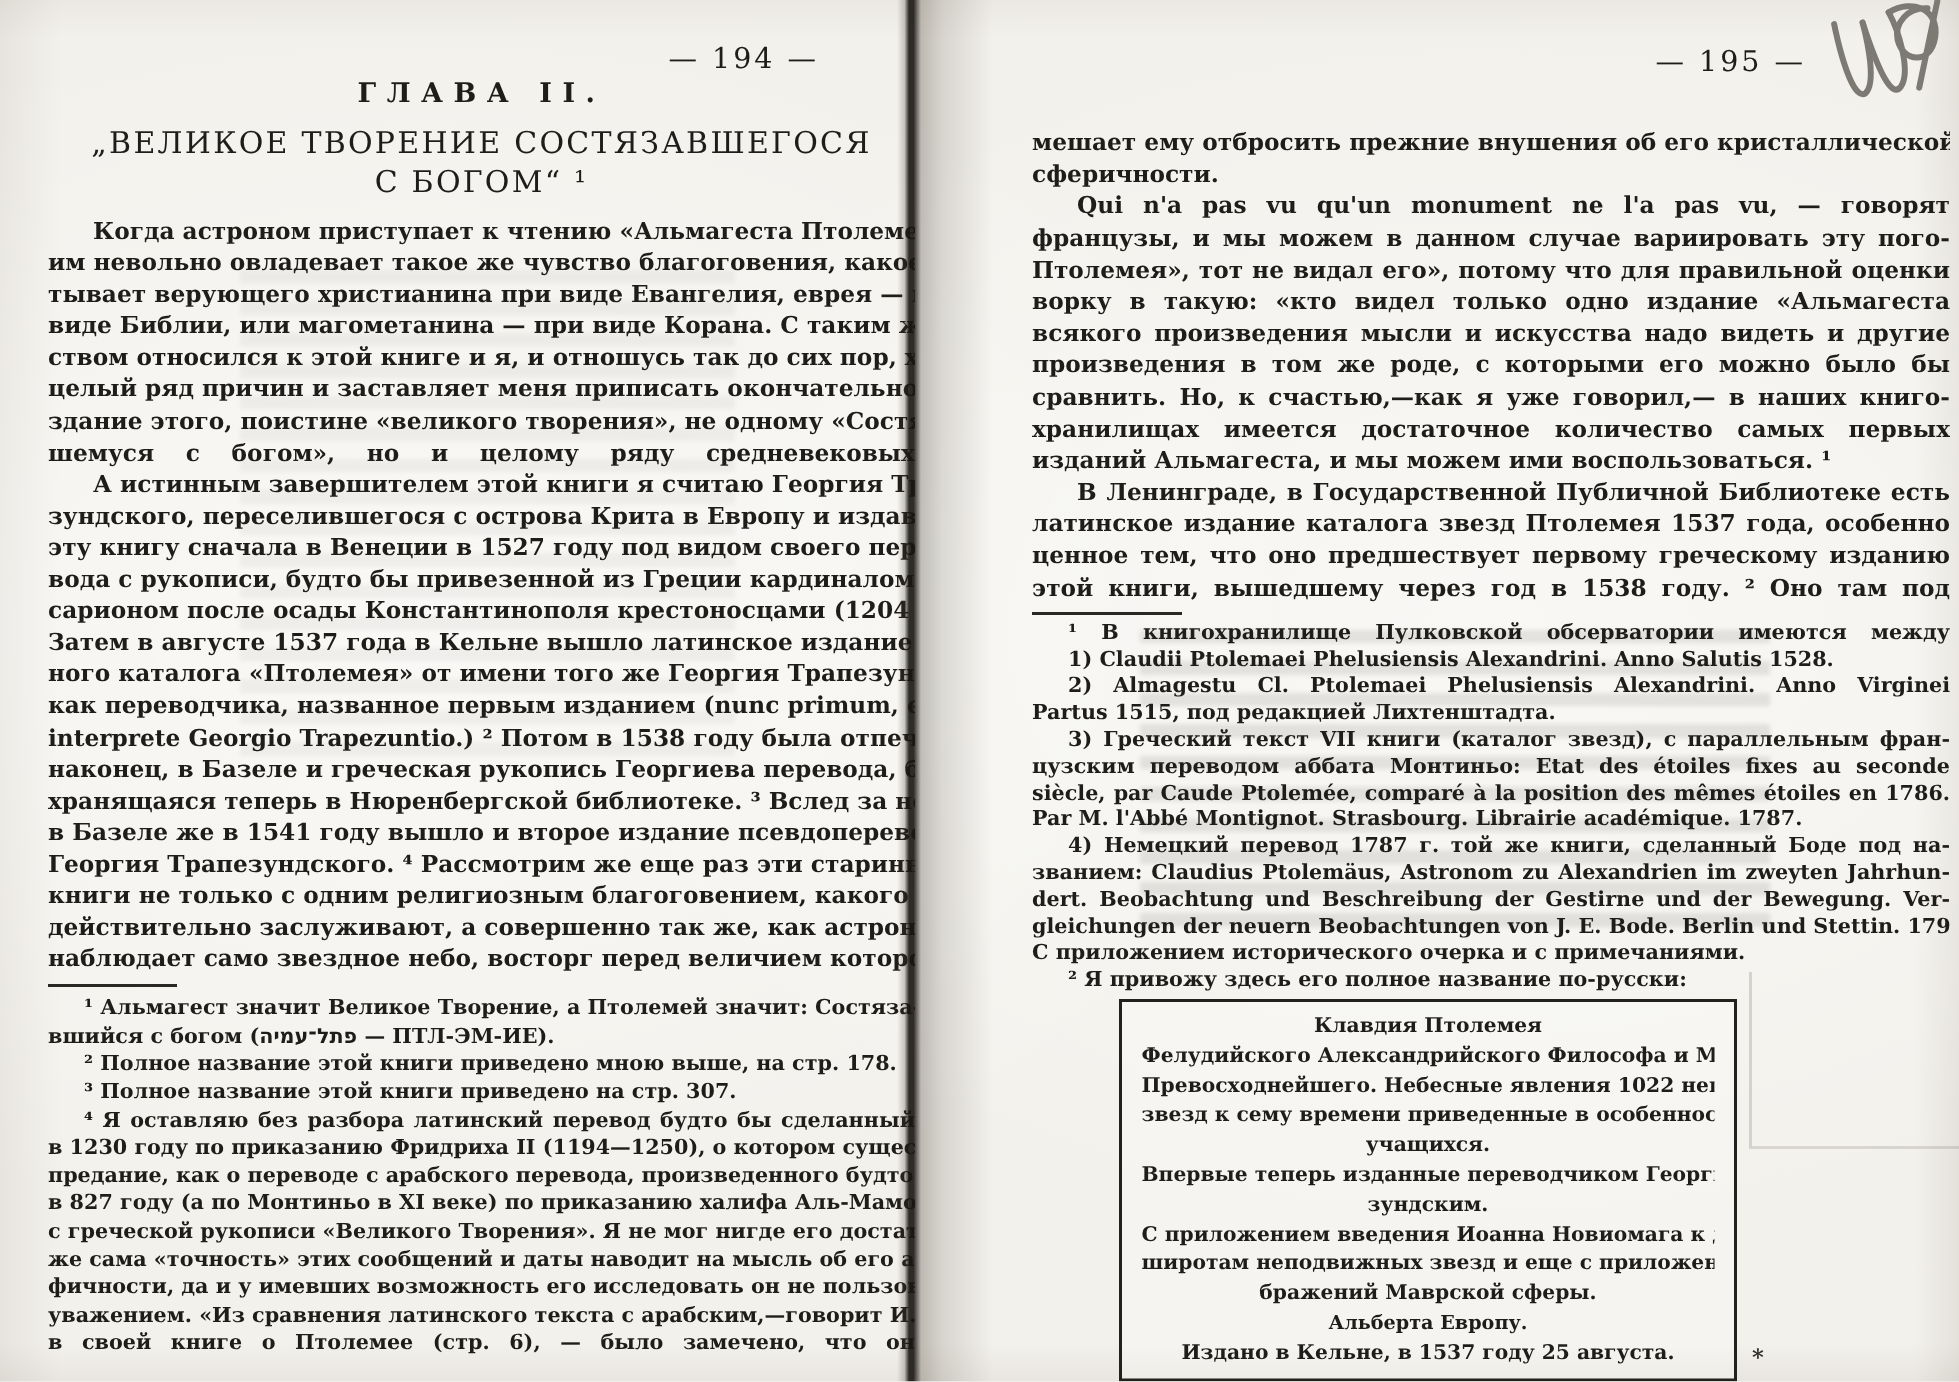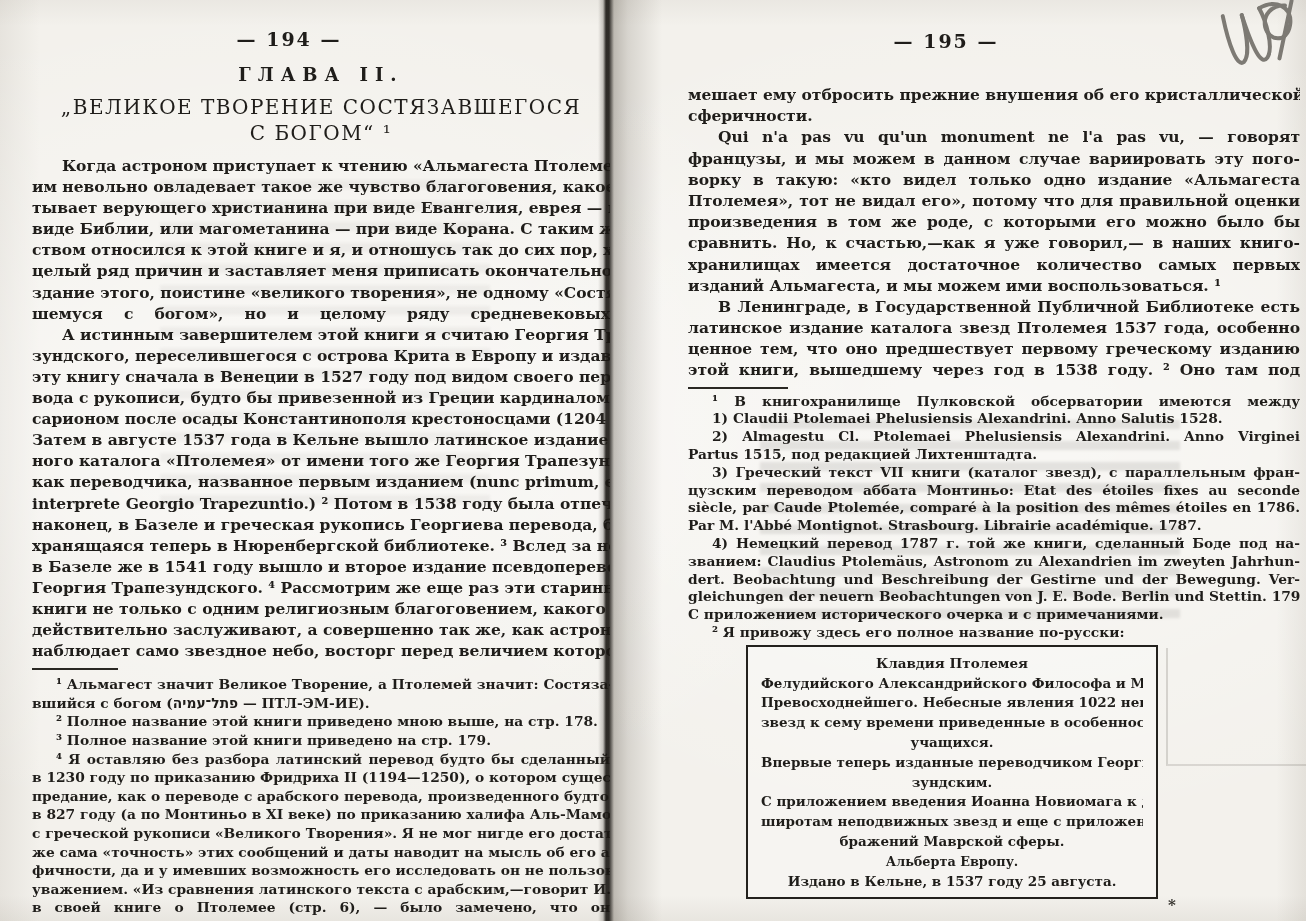--- a/index.html
+++ b/index.html
@@ -28,25 +28,25 @@
   }
   .bleed{position:absolute;pointer-events:none;filter:blur(1.5px);opacity:.13;
     background:repeating-linear-gradient(to bottom, rgba(60,55,50,.85) 0 9px, rgba(60,55,50,0) 9px 21px);}
   .bleed-box{position:absolute;pointer-events:none;border-left:2px solid rgba(80,75,68,.35);
     border-bottom:2px solid rgba(80,75,68,.3);opacity:.55;}
 
   .page{position:absolute;top:0;overflow:hidden;}
   .page-left{left:32px;width:578px;height:921px;}
   .page-right{left:688px;width:612px;height:921px;}
 
-  .pageno{font-size:19px;font-weight:700;letter-spacing:2px;text-align:center;margin-top:28px;height:24px;}
+  .pageno{font-size:19px;font-weight:400;letter-spacing:2px;text-align:right;margin-top:28px;height:24px;}
   .page-right .pageno{margin-top:30px;margin-right:96px;}
   .page-left .pageno{margin-right:64px;}
 
-  .chapter{font-size:18px;font-weight:700;letter-spacing:7px;text-align:center;margin-top:12px;height:24px;}
+  .chapter{font-size:18px;font-weight:700;letter-spacing:7px;text-align:center;height:24px;}
   .booktitle{font-size:20px;font-weight:400;letter-spacing:1.5px;text-align:center;line-height:26px;margin-top:6px;}
 
   .main{margin-top:9px;font-size:15.5px;font-weight:700;}
   .main .line{height:21.1px;line-height:21.1px;}
   .page-right .main{margin-top:30px;}
   .page-right .main .line{height:21.2px;line-height:21.2px;}
 
   .line{text-align:justify;text-align-last:justify;overflow:hidden;white-space:nowrap;}
   .line.end{text-align-last:left;white-space:normal;}
   .line.indent{text-indent:30px;}
@@ -111,21 +111,21 @@
       <div class="line">книги не только с одним религиозным благоговением, какого они</div>
       <div class="line">действительно заслуживают, а совершенно так же, как астроном</div>
       <div class="line">наблюдает само звездное небо, восторг перед величием которого не</div>
     </div>
   <hr class="rule">
   <div class="foot">
 
   <div class="line indent">¹ Альмагест значит Великое Творение, а Птолемей значит: Состяза-</div>
       <div class="line end">вшийся с богом (פתל־עמיה — ПТЛ-ЭМ-ИЕ).</div>
       <div class="line indent end">² Полное название этой книги приведено мною выше, на стр. 178.</div>
-      <div class="line indent end">³ Полное название этой книги приведено на стр. 179.</div>
+      <div class="line indent end">³ Полное название этой книги приведено на стр. 307.</div>
       <div class="line indent">⁴ Я оставляю без разбора латинский перевод будто бы сделанный</div>
       <div class="line">в 1230 году по приказанию Фридриха II (1194—1250), о котором существует</div>
       <div class="line">предание, как о переводе с арабского перевода, произведенного будто бы</div>
       <div class="line">в 827 году (а по Монтиньо в XI веке) по приказанию халифа Аль-Мамона</div>
       <div class="line">с греческой рукописи «Великого Творения». Я не мог нигде его достать. Но-</div>
       <div class="line">же сама «точность» этих сообщений и даты наводит на мысль об его апокри-</div>
       <div class="line">фичности, да и у имевших возможность его исследовать он не пользовался</div>
       <div class="line">уважением. «Из сравнения латинского текста с арабским,—говорит И. Е. Боде</div>
       <div class="line end">в своей книге о Птолемее (стр. 6), — было замечено, что он неправилен».</div>
     </div>
@@ -134,22 +134,23 @@
 <div class="gutter"></div>
 
 <div class="page page-right">
   <div class="pageno">— 195 —</div>
   <div class="main">
 
   <div class="line">мешает ему отбросить прежние внушения об его кристаллической</div>
       <div class="line end">сферичности.</div>
       <div class="line indent">Qui n'a pas vu qu'un monument ne l'a pas vu, — говорят</div>
       <div class="line">французы, и мы можем в данном случае вариировать эту пого-</div>
+      <div class="line">Птолемея», тот не видал его», потому что для правильной оценки</div>
       <div class="line">ворку в такую: «кто видел только одно издание «Альмагеста</div>
-      <div class="line">Птолемея», тот не видал его», потому что для правильной оценки</div>
+      <div class="line">всякого произведения мысли и искусства надо видеть и другие</div>
       <div class="line">произведения в том же роде, с которыми его можно было бы</div>
       <div class="line">сравнить. Но, к счастью,—как я уже говорил,— в наших книго-</div>
       <div class="line">хранилищах имеется достаточное количество самых первых</div>
       <div class="line end">изданий Альмагеста, и мы можем ими воспользоваться. ¹</div>
       <div class="line indent">В Ленинграде, в Государственной Публичной Библиотеке есть</div>
       <div class="line">латинское издание каталога звезд Птолемея 1537 года, особенно</div>
       <div class="line">ценное тем, что оно предшествует первому греческому изданию</div>
       <div class="line">этой книги, вышедшему через год в 1538 году. ²  Оно там под</div>
     </div>
   <hr class="rule">

